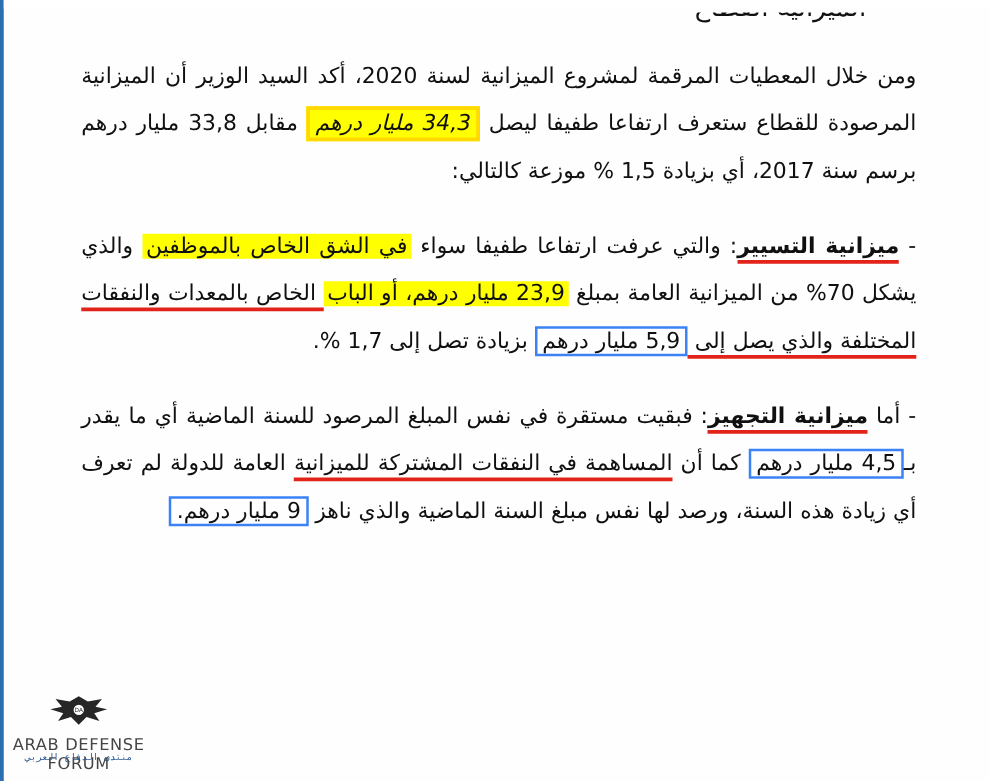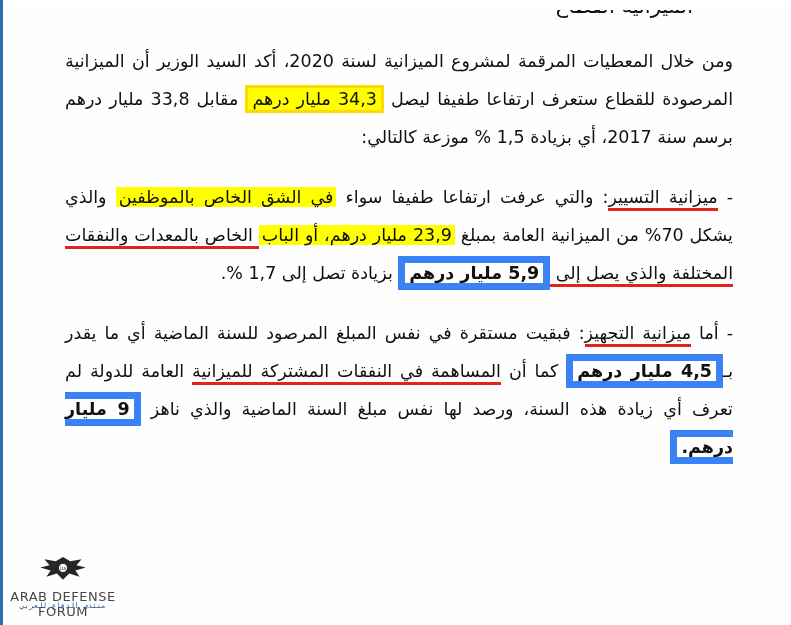--- a/index.html
+++ b/index.html
@@ -68,33 +68,33 @@
   p.para + p.para { margin-top: 22px; }
 
   .hl-yellow {
     background: #ffff00;
     padding: 0 3px;
   }
   .box-yellow {
     border: 3px solid #ffd900;
     padding: 1px 4px;
     background: #ffff00;
+    font-style: italic;
   }
   .box-red {
-    border: 7px solid #3b82f6;
+    border: 2px solid #3b82f6;
     padding: 0px 4px;
     background: transparent;
-    font-weight: bold;
   }
   .ul-red {
     border-bottom: 3px solid #e2231a;
     padding-bottom: 1px;
   }
   .bold {
-    font-weight: normal;
+    font-weight: bold;
     margin-top: 24px;
   }
 
   
   #watermark {
     position: absolute;
     left: 6px;
     bottom: 6px;
     width: 108px;
     height: 70px;

